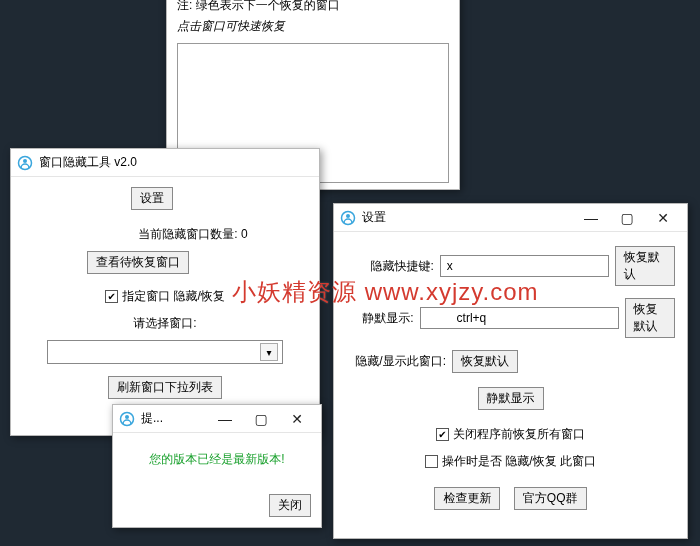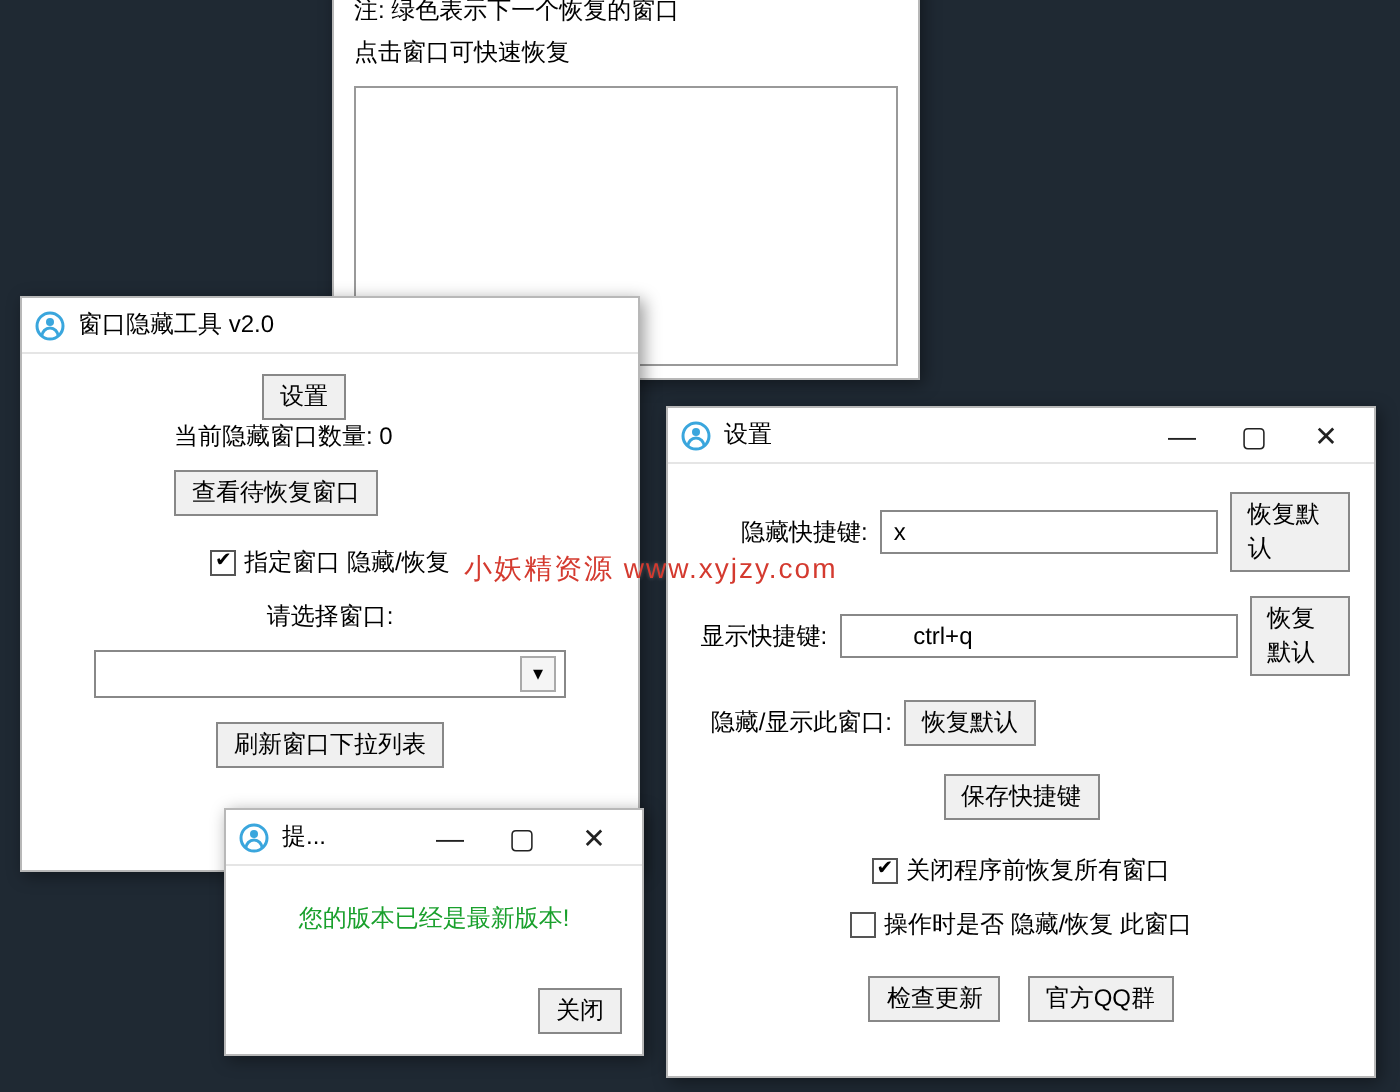--- a/index.html
+++ b/index.html
@@ -84,55 +84,55 @@
     border: 1px solid #aaa;
     display: flex;
     align-items: center;
     justify-content: center;
     font-size: 10px;
     background: #f5f5f5;
   }
   .watermark {
     position: absolute;
     color: #d43a2f;
-    font-size: 14px;
+    font-size: 24px;
     font-weight: 500;
     letter-spacing: 1px;
     pointer-events: none;
     text-shadow: 0 0 2px rgba(255,255,255,0.3);
   }
   .app-icon svg { display: block; }
 </style>
 </head>
 <body>
 
 <div class="window" style="left:166px; top:-10px; width:294px; height:200px;">
   <div style="padding:6px 10px 8px 10px;">
     <div>注: 绿色表示下一个恢复的窗口</div>
-    <div style="margin-top:4px;">点击窗口可快速恢复</div>
+    <div style="margin-top:4px;font-style:italic;">点击窗口可快速恢复</div>
     <div style="border:1px solid #999; height:140px; margin-top:8px; background:#fff;"></div>
   </div>
 </div>
 
 <div class="window" style="left:10px; top:148px; width:310px; height:288px;">
   <div class="titlebar">
     <span class="icon app-icon">
       <svg width="16" height="16" viewBox="0 0 16 16">
           <circle cx="8" cy="8" r="6.5" fill="none" stroke="#3aa6dd" stroke-width="1.5"></circle>
           <circle cx="8" cy="6" r="2" fill="#3aa6dd"></circle>
           <path d="M4 13c0-2.2 1.8-4 4-4s4 1.8 4 4" fill="none" stroke="#3aa6dd" stroke-width="1.5"></path>
         </svg>
     </span>
     <span class="title">窗口隐藏工具 v2.0</span>
   </div>
   <div style="padding:10px 20px; text-align:center;">
     <div style="text-align:left; margin-left:100px;">
       <div class="btn">设置</div>
     </div>
-    <div style="margin-top:0; text-align:left; margin-left:56px;">当前隐藏窗口数量: 0</div>
+    <div style="margin-top:16px; text-align:center; margin-left:56px;">当前隐藏窗口数量: 0</div>
     <div style="margin-top:8px; text-align:left; margin-left:56px;">
       <div class="btn">查看待恢复窗口</div>
     </div>
     <div style="margin-top:14px;">
       <label class="checkbox">
         <span class="box">✔</span>
         <span>指定窗口 隐藏/恢复</span>
       </label>
     </div>
     <div style="margin-top:10px;">请选择窗口:</div>
@@ -184,30 +184,30 @@
     <span class="sysbtn">▢</span>
     <span class="sysbtn">✕</span>
   </div>
   <div style="padding:14px 12px;">
     <div style="display:flex; align-items:center; gap:6px; margin-bottom:12px;">
       <span style="width:100px; text-align:right;">隐藏快捷键:</span>
       <input class="input" style="flex: 1 1 0%;" value="x">
       <div class="btn">恢复默认</div>
     </div>
     <div style="display:flex; align-items:center; gap:6px; margin-bottom:12px;">
-      <span style="width:100px; text-align:right;">显示快捷键:</span>
+      <span style="width:100px; text-align:right;">静默显示:</span>
       <input class="input" style="flex: 1 1 0%; padding-left: 36px;" value="ctrl+q">
       <div class="btn">恢复默认</div>
     </div>
     <div style="display:flex; align-items:center; gap:6px; margin-bottom:14px;">
       <span style="width:100px; text-align:right;">隐藏/显示此窗口:</span>
       <div class="btn">恢复默认</div>
     </div>
     <div style="text-align:center; margin-bottom:16px;">
-      <div class="btn">保存快捷键</div>
+      <div class="btn">静默显示</div>
     </div>
     <div style="text-align:center; margin-bottom:10px;">
       <label class="checkbox">
         <span class="box">✔</span>
         <span>关闭程序前恢复所有窗口</span>
       </label>
     </div>
     <div style="text-align:center; margin-bottom:16px;">
       <label class="checkbox">
         <span class="box"></span>

